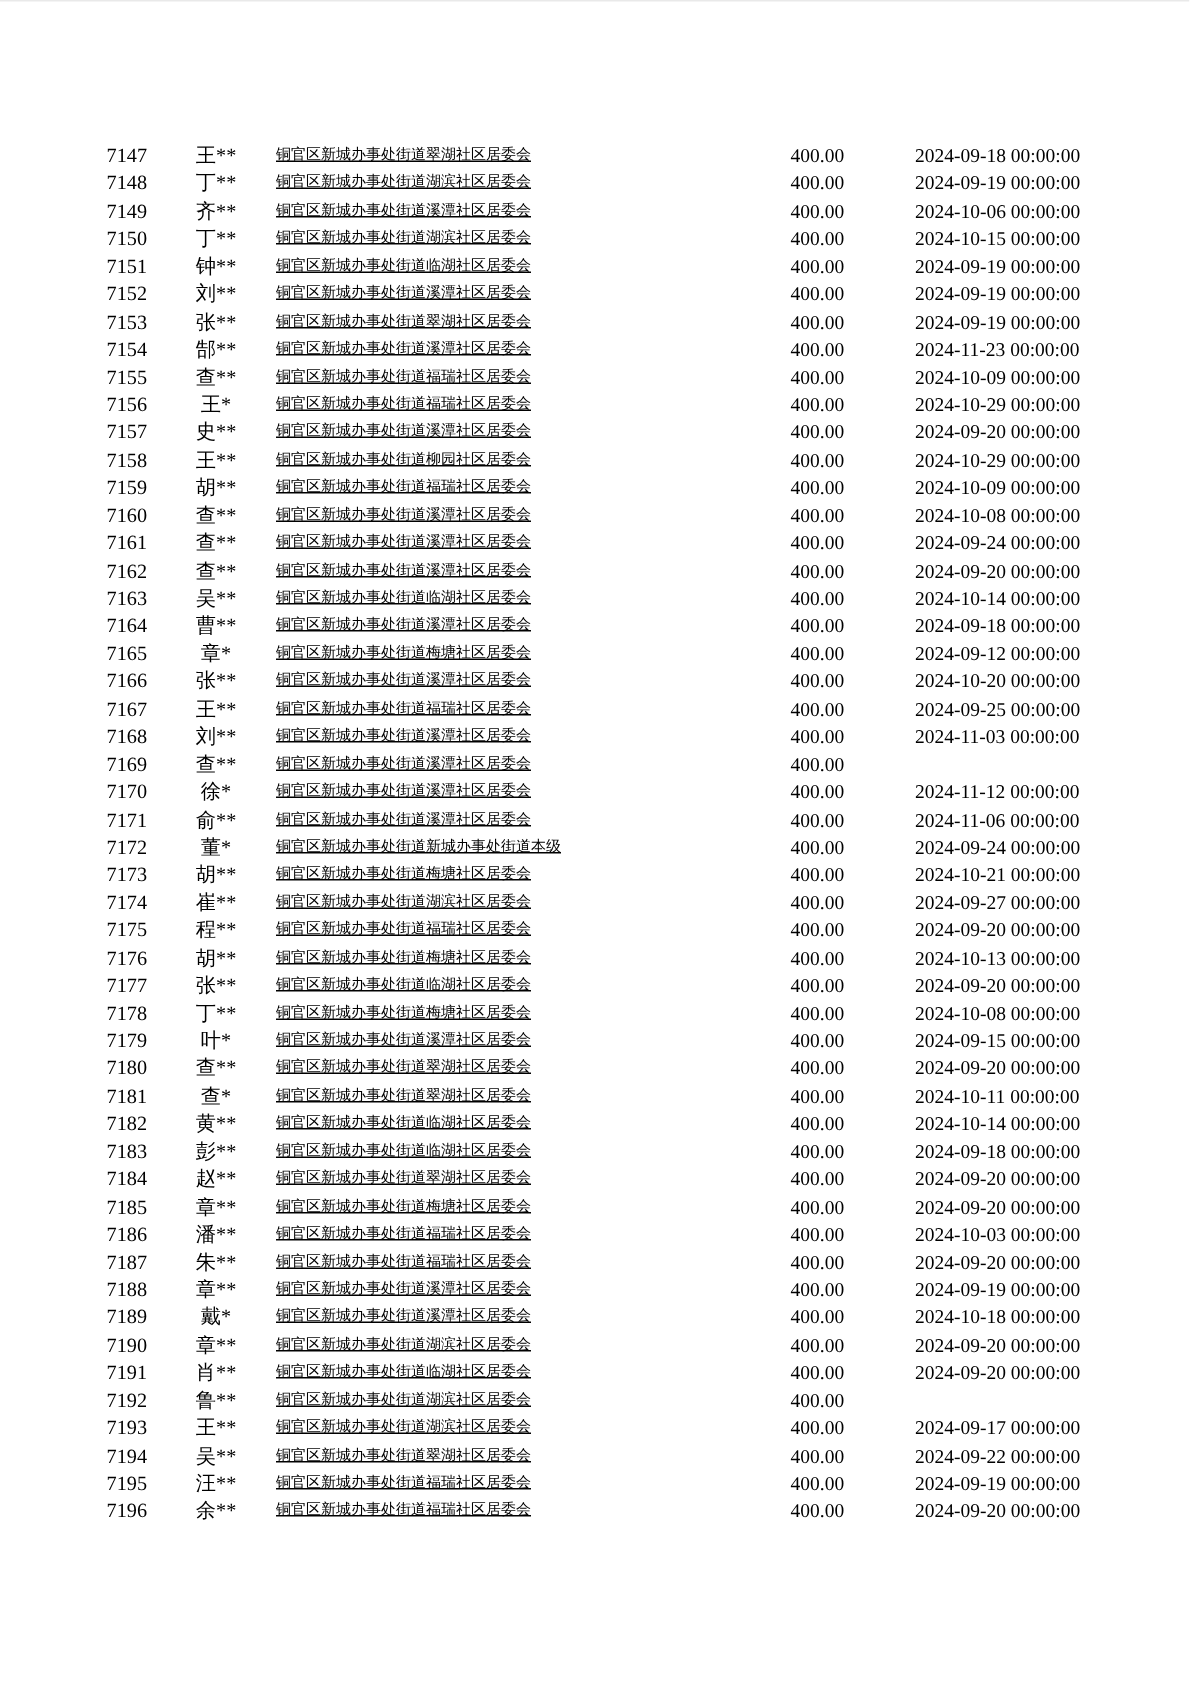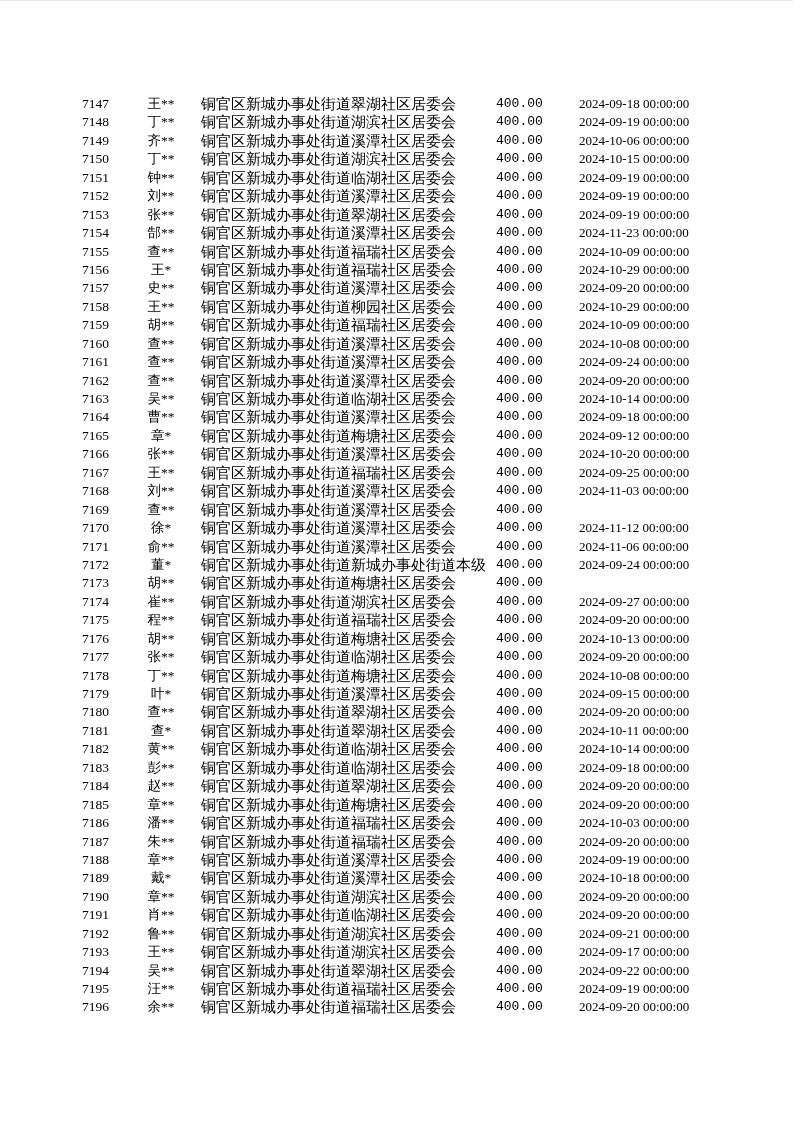--- a/index.html
+++ b/index.html
@@ -28,40 +28,43 @@
     height: 18.45px;
     line-height: 18.45px;
     color: #000000;
     white-space: nowrap;
   }
   .c {
     white-space: nowrap;
     overflow: visible;
   }
   .c-id {
-    margin-left: 82px;
+    margin-left: 65px;
     width: 39px;
     font-family: "Liberation Serif", "DejaVu Serif", serif;
     font-size: 13.5px;
+    text-align: center;
   }
   .c-name {
     width: 80px;
     text-align: center;
     font-family: "Liberation Serif", "DejaVu Serif", serif;
     font-size: 13.5px;
   }
   .c-org {
     width: 295px;
     font-family: "Liberation Serif", "DejaVu Serif", serif;
-    font-size: 15px;
+    font-size: 10px;
+    text-decoration: underline;
   }
   .c-amount {
     width: 83px;
-    font-family: Liberation Mono, monospace;
+    font-family: Liberation Serif, serif;
     font-size: 13px;
+    margin-left: 48px;
   }
   .c-date {
     flex: 1;
     font-family: Liberation Serif, serif;
     font-size: 13px;
   }
 </style>
 </head>
 <body>
 
@@ -273,20 +276,21 @@
     <span class="c c-org">铜官区新城办事处街道新城办事处街道本级</span>
     <span class="c c-amount">400.00</span>
     <span class="c c-date">2024-09-24 00:00:00</span>
   </div>
 
   <div class="row">
     <span class="c c-id">7173</span>
     <span class="c c-name">胡**</span>
     <span class="c c-org">铜官区新城办事处街道梅塘社区居委会</span>
     <span class="c c-amount">400.00</span>
+    <span class="c c-date">2024-10-21 00:00:00</span>
   </div>
 
   <div class="row">
     <span class="c c-id">7174</span>
     <span class="c c-name">崔**</span>
     <span class="c c-org">铜官区新城办事处街道湖滨社区居委会</span>
     <span class="c c-amount">400.00</span>
     <span class="c c-date">2024-09-27 00:00:00</span>
   </div>
 
@@ -424,21 +428,20 @@
     <span class="c c-org">铜官区新城办事处街道临湖社区居委会</span>
     <span class="c c-amount">400.00</span>
     <span class="c c-date">2024-09-20 00:00:00</span>
   </div>
 
   <div class="row">
     <span class="c c-id">7192</span>
     <span class="c c-name">鲁**</span>
     <span class="c c-org">铜官区新城办事处街道湖滨社区居委会</span>
     <span class="c c-amount">400.00</span>
-    <span class="c c-date">2024-09-21 00:00:00</span>
   </div>
 
   <div class="row">
     <span class="c c-id">7193</span>
     <span class="c c-name">王**</span>
     <span class="c c-org">铜官区新城办事处街道湖滨社区居委会</span>
     <span class="c c-amount">400.00</span>
     <span class="c c-date">2024-09-17 00:00:00</span>
   </div>
 

